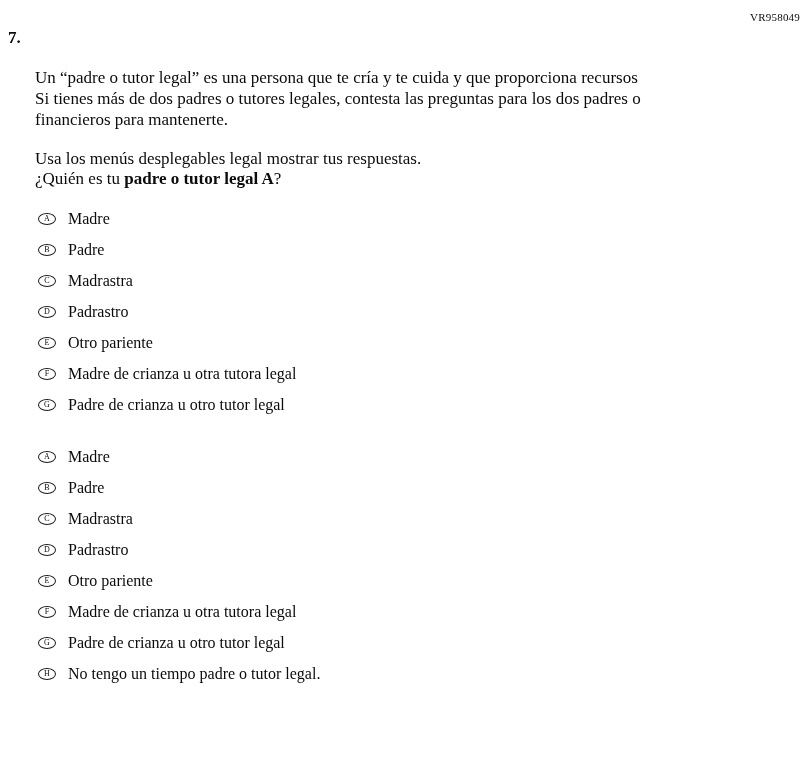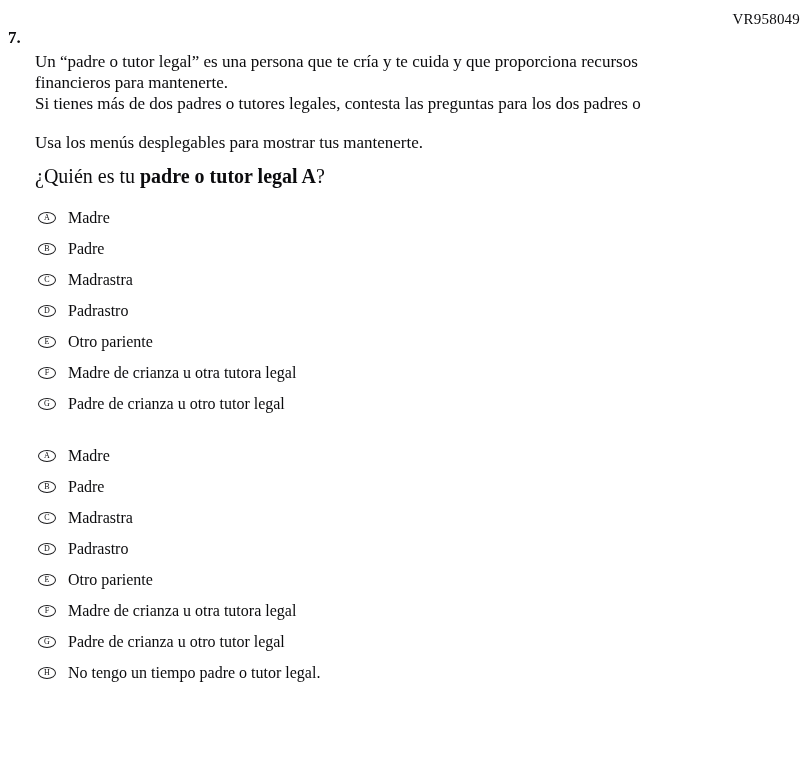--- a/index.html
+++ b/index.html
@@ -12,21 +12,21 @@
     height: 758px;
     position: relative;
     font-family: "Liberation Serif", "DejaVu Serif", serif;
     color: #0b0b0d;
     overflow: hidden;
   }
   .vr-code {
     position: absolute;
     top: 11px;
     right: 7px;
-    font-size: 15px;
+    font-size: 11px;
     letter-spacing: 0.2px;
     color: #0b0b0d;
     text-align: right;
   }
   .content {
     position: absolute;
     left: 8px;
     top: 28px;
     width: 780px;
   }
@@ -43,28 +43,27 @@
   .intro-text {
     font-size: 17px;
   }
   .body-block {
     margin-left: 27px;
   }
   .para-line {
     font-size: 17px;
     line-height: 21px;
   }
-  .para-group { margin-top: 3px; }
+  .para-group { margin-top: 19px; }
   .instruction {
     font-size: 17px;
     margin-top: 19px;
   }
   .q-heading {
-    font-size: 20px;
-    margin-top: 12px;
+    font-size: 17px;
     margin-bottom: 14px;
   }
   .q-heading .bold { font-weight: bold; }
   .option-row {
     display: flex;
     align-items: center;
     margin: 0 0 0 3px;
     height: 31px;
     cursor: default;
   }
@@ -95,25 +94,25 @@
 <div class="content">
 
   <div class="intro-row">
     <span class="q-num">7.</span>
   </div>
 
   <div class="body-block">
 
     <div class="para-group">
       <div class="para-line">Un “padre o tutor legal” es una persona que te cría y te cuida y que proporciona recursos</div>
+      <div class="para-line">Si tienes más de dos padres o tutores legales, contesta las preguntas para los dos padres o</div>
       <div class="para-line">financieros para mantenerte.</div>
-      <div class="para-line">Si tienes más de dos padres o tutores legales, contesta las preguntas para los dos padres o</div>
     </div>
 
-    <div class="instruction">Usa los menús desplegables para mostrar tus mantenerte.</div>
+    <div class="instruction">Usa los menús desplegables legal mostrar tus respuestas.</div>
 
     <div>
       <div class="q-heading">
         <span>¿Quién es tu </span><span class="bold">padre o tutor legal A</span><span>?</span>
       </div>
 
       <div class="option-row">
         <span class="bubble">A</span>
         <span class="option-label">Madre</span>
       </div>

